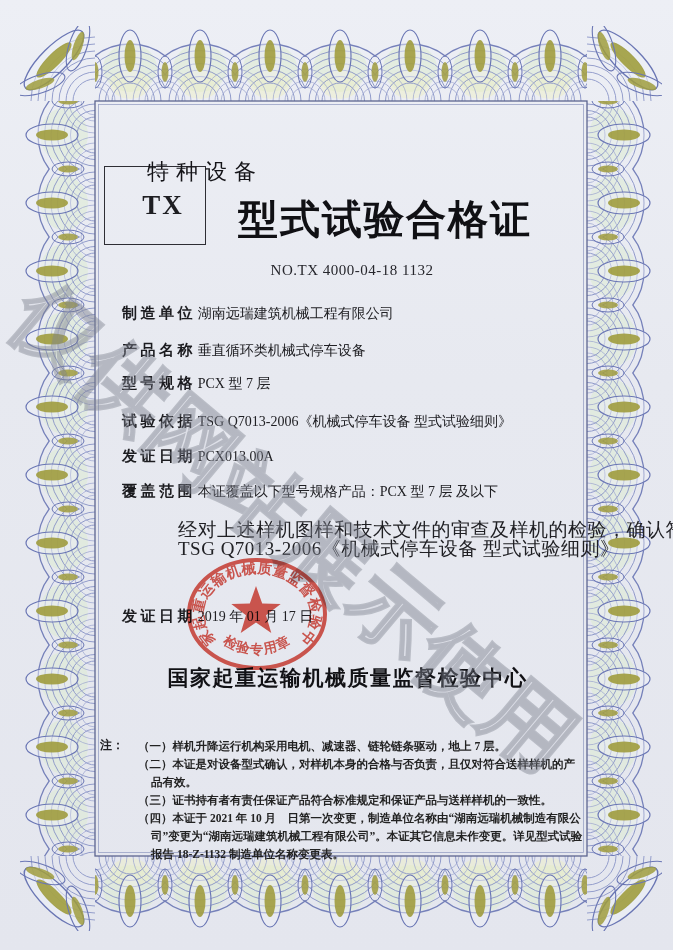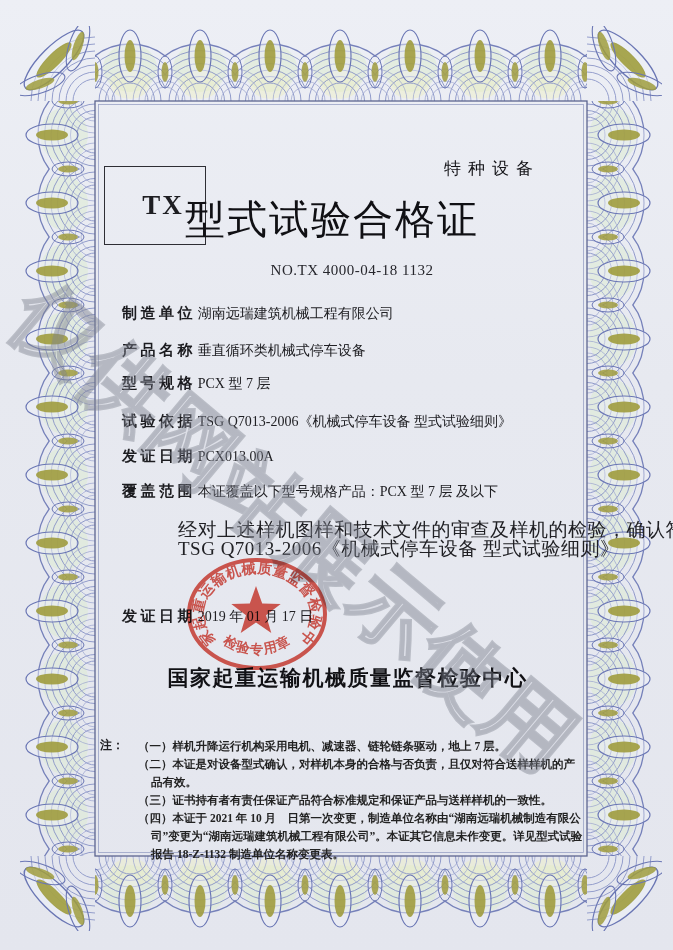--- a/index.html
+++ b/index.html
@@ -13,26 +13,26 @@
   .abs{position:absolute;}
   svg{display:block;}
   
   .tx-box{
     left:104px; top:166px; width:102px; height:79px;
     border:1.5px solid #2e2e34; box-sizing:border-box;
     display:flex; align-items:center; justify-content:center;
     font-size:27px; font-weight:bold; letter-spacing:2px;padding-left:16px;
   }
   .category{
-    left:140px; top:157px; width:400px; text-align:right;
-    font-size:17px; letter-spacing:7px; text-indent:7px; color:#141418;
+    left:140px; top:157px; width:400px; text-align:left;
+    font-size:22px; letter-spacing:7px; text-indent:7px; color:#141418;
   }
   .main-title{
-    left:185px; top:192px; width:400px; text-align:left;
-    font-size:40px; font-weight:normal; letter-spacing:2px; color:#101014;
+    left:185px; top:192px; width:400px; text-align:center;
+    font-size:40px; font-weight:bold; letter-spacing:2px; color:#101014;
   }
   .cert-no{
     left:152px; top:262px; width:400px; text-align:center;
     font-size:15px; letter-spacing:0.5px; color:#26262c;
   }
   
   .field{left:122px; font-size:15px; white-space:nowrap;}
   .field .lab{display:inline-block; width:72px; letter-spacing:3.5px; font-weight:600; color:#1c1c20;}
   .field .val{font-size:14px; color:#202024;}
   

